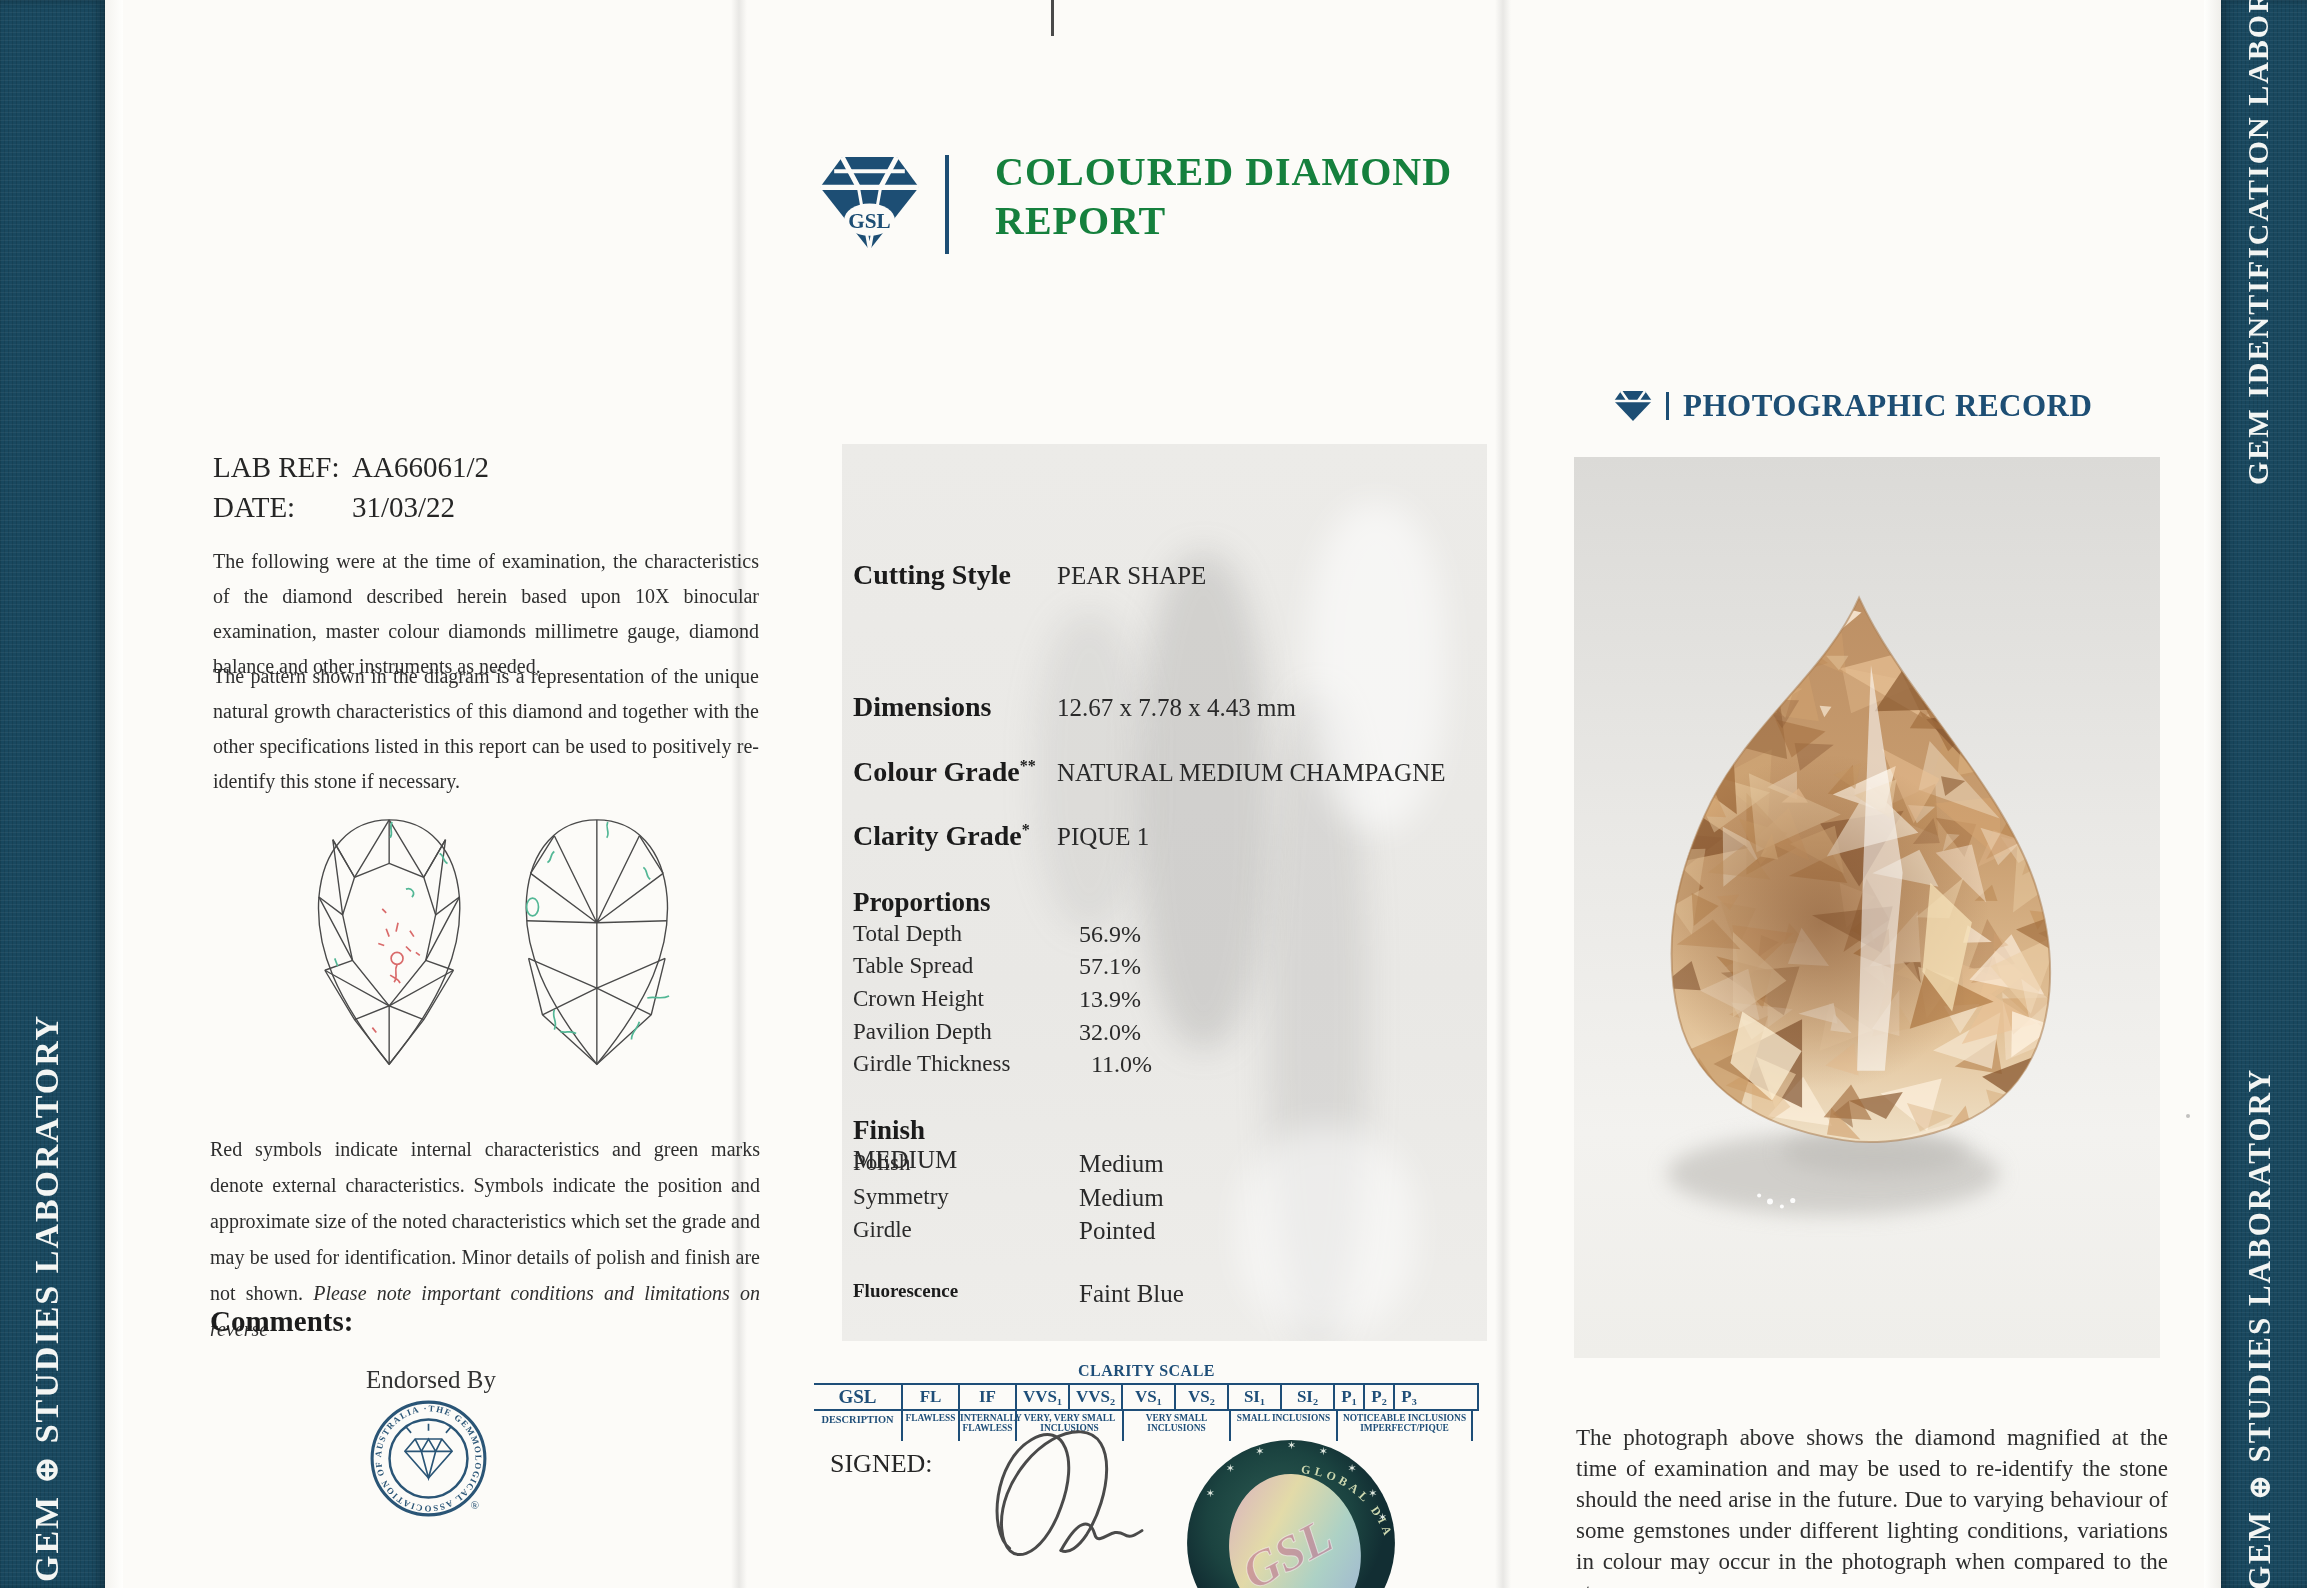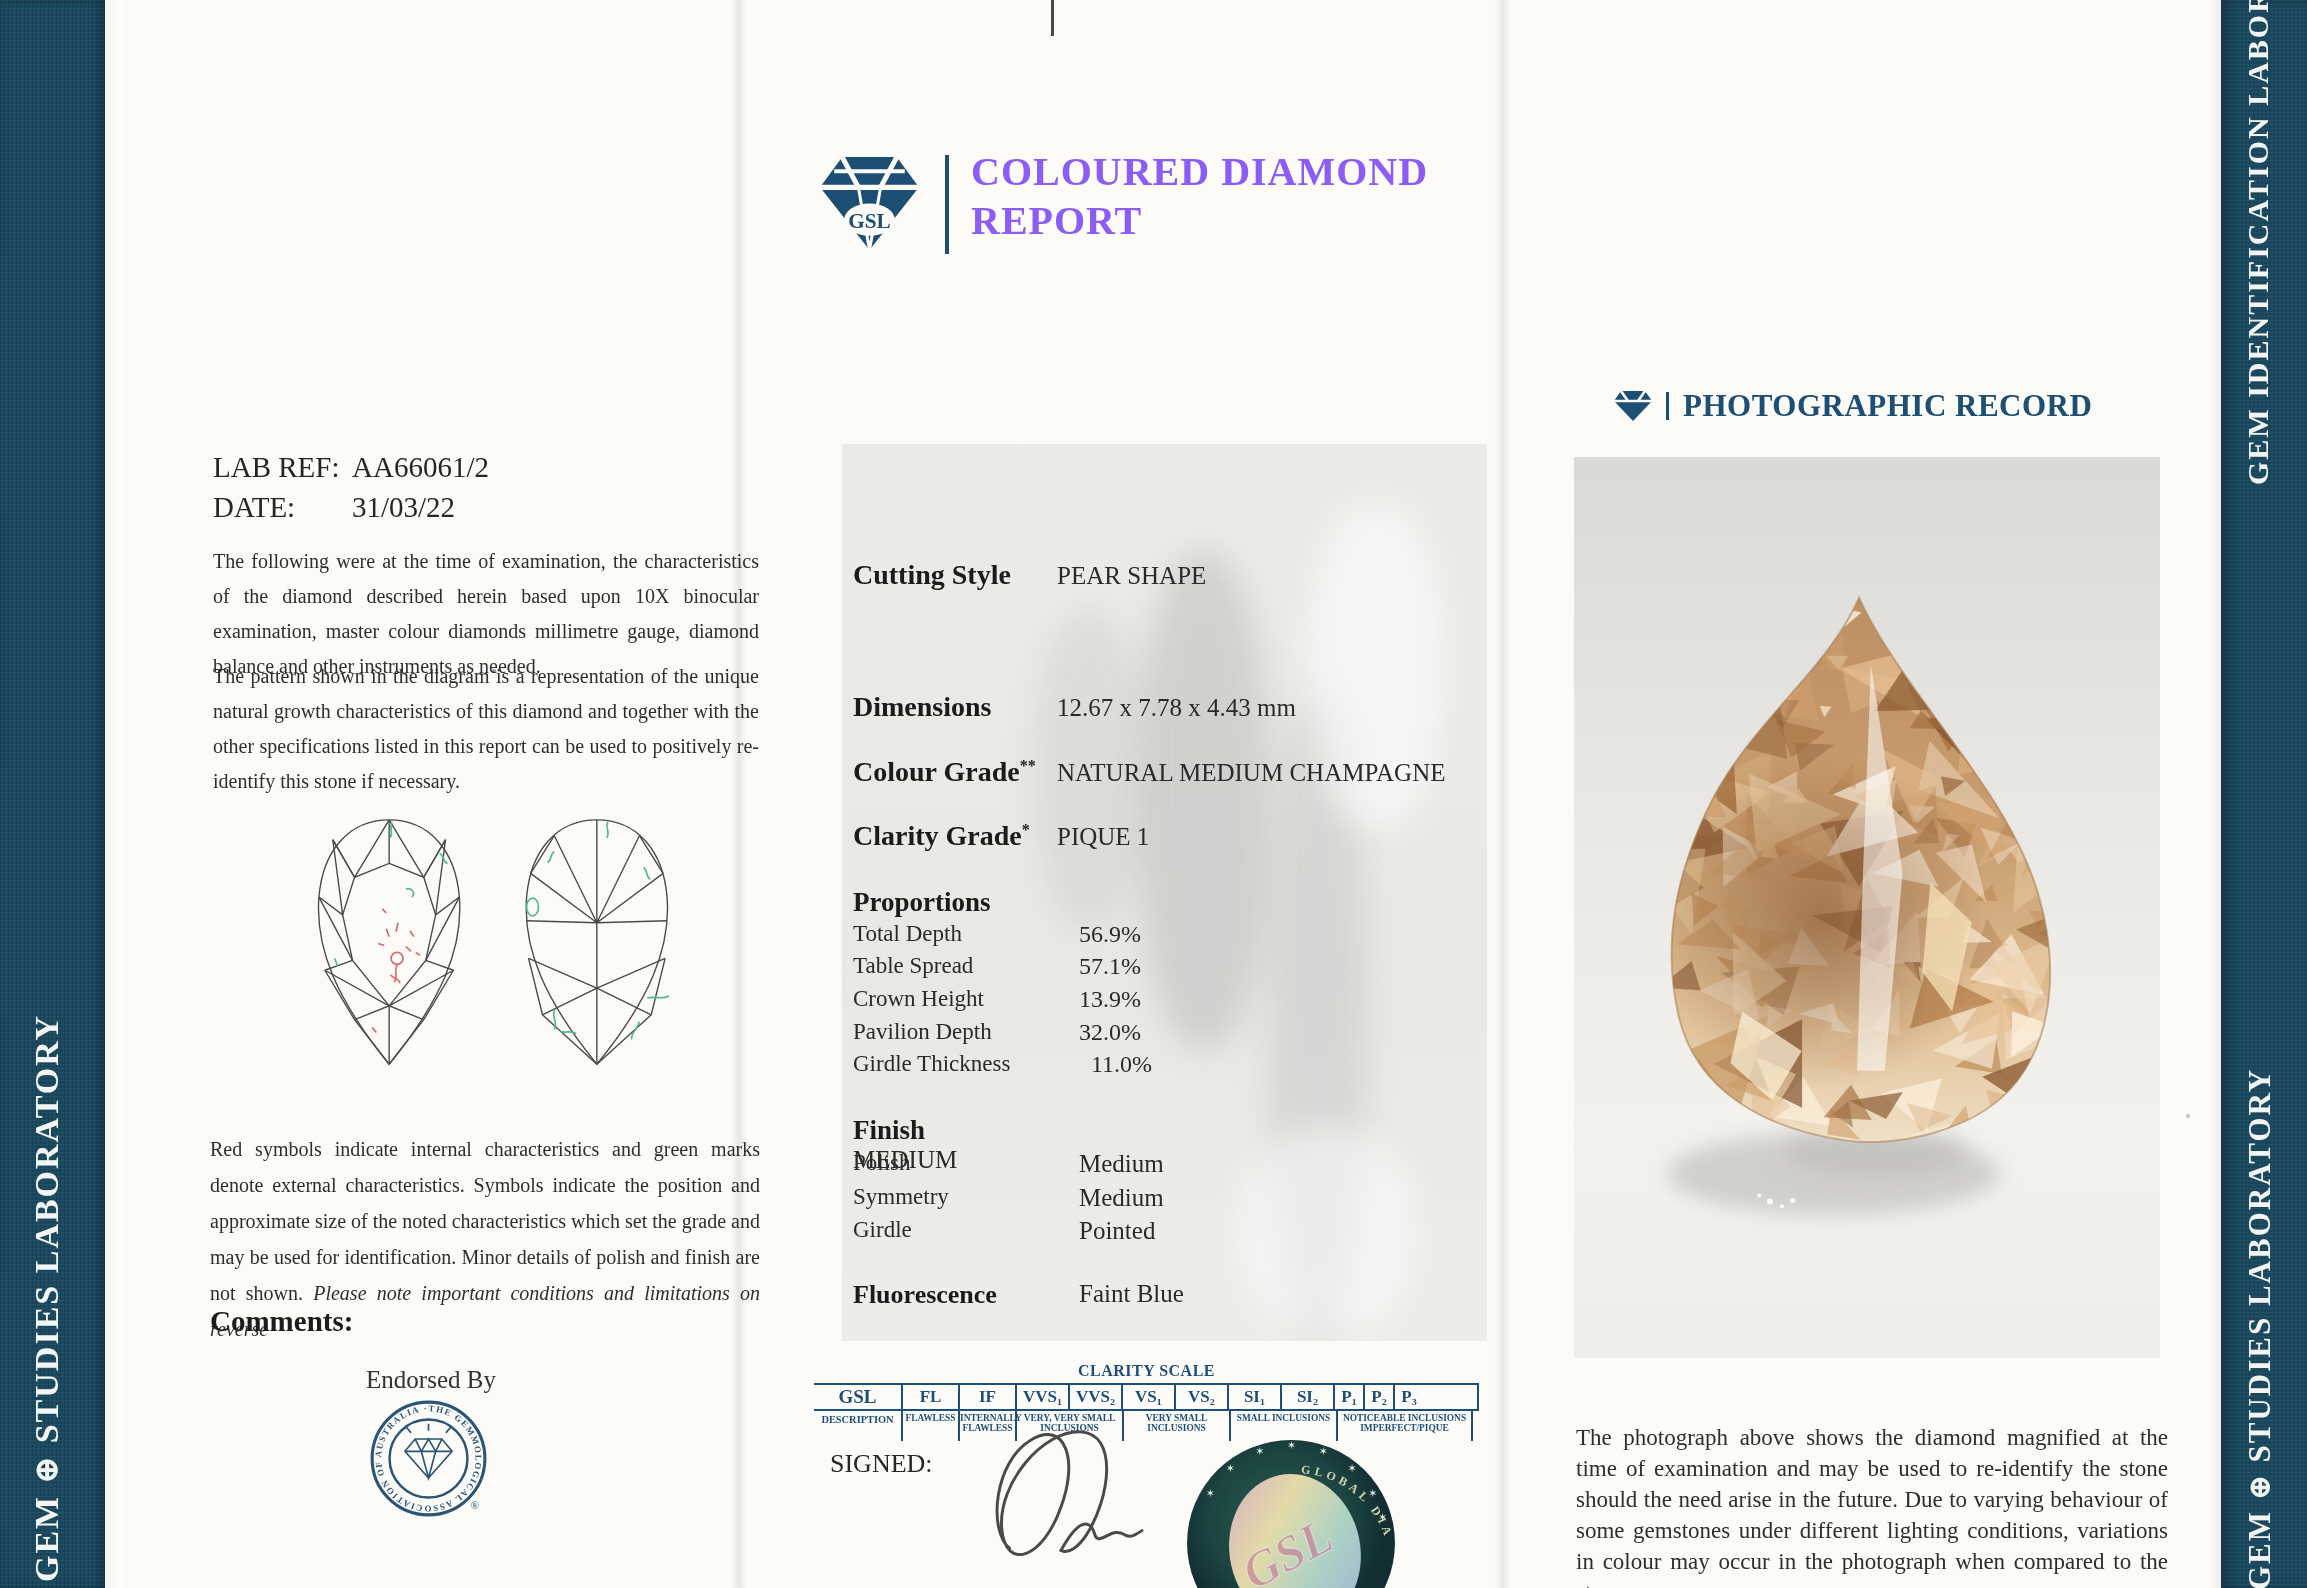--- a/index.html
+++ b/index.html
@@ -26,21 +26,21 @@
     color:#f3f5f3;font-weight:bold;white-space:nowrap;letter-spacing:2px;
   }
   
   .fold{position:absolute;top:0;height:1589px;width:16px;
     background:linear-gradient(90deg,transparent,rgba(90,90,90,.12),transparent);}
   .tick{position:absolute;background:#4a4a4a;}
   .speck{position:absolute;width:4px;height:4px;border-radius:50%;background:#6b6b6b;opacity:.7;}
   
   .brand{position:absolute;left:814px;top:147px;display:flex;align-items:flex-start;}
   .brand-divider{width:4px;height:99px;background:#1d4e74;margin:8px 22px 0 20px;}
-  .brand-title{color:#8b5cf6;font-weight:bold;font-size:40px;line-height:49px;letter-spacing:1px;}
+  .brand-title{color:#15803d;font-weight:bold;font-size:40px;line-height:49px;letter-spacing:1px;margin-left:24px;}
   
   .labref{position:absolute;left:213px;top:447px;font-size:29px;color:#262626;}
   .labref .row{display:flex;line-height:40px;}
   .labref .lbl{width:139px;}
   .para{position:absolute;text-align:justify;font-size:20px;line-height:35px;color:#2e2e2e;}
   .p1{left:213px;top:544px;width:546px;}
   .p2{left:213px;top:659px;width:546px;}
   .p3{left:210px;top:1131px;width:550px;line-height:36px;}
   .it{font-style:italic;}
   .comments{position:absolute;left:210px;top:1305px;font-size:29px;font-weight:bold;color:#1c1c1c;}
@@ -256,21 +256,21 @@
   <div class="kv" style="top:1184px;">
     <span class="k">Symmetry</span>
     <span class="v" style="font-size:25px;">Medium</span>
   </div>
   <div class="kv" style="top:1217px;">
     <span class="k">Girdle</span>
     <span class="v" style="font-size:25px;">Pointed</span>
   </div>
 
   <div class="kv" style="top:1280px;">
-    <span class="k" style="font-weight:bold;font-size:26px;color:#1b1b1b;">Fluorescence</span>
+    <span class="k" style="font-weight:bold;font-size:19px;color:#1b1b1b;">Fluorescence</span>
     <span class="v" style="font-size:25px;">Faint Blue</span>
   </div>
 
   <div class="cs">
     <div class="cs-title">CLARITY SCALE</div>
     <div class="cs-grades">
       <div class="wD">GSL</div>
       <div class="w58">FL</div>
       <div class="w58">IF</div>
       <div class="w54">VVS₁</div>

